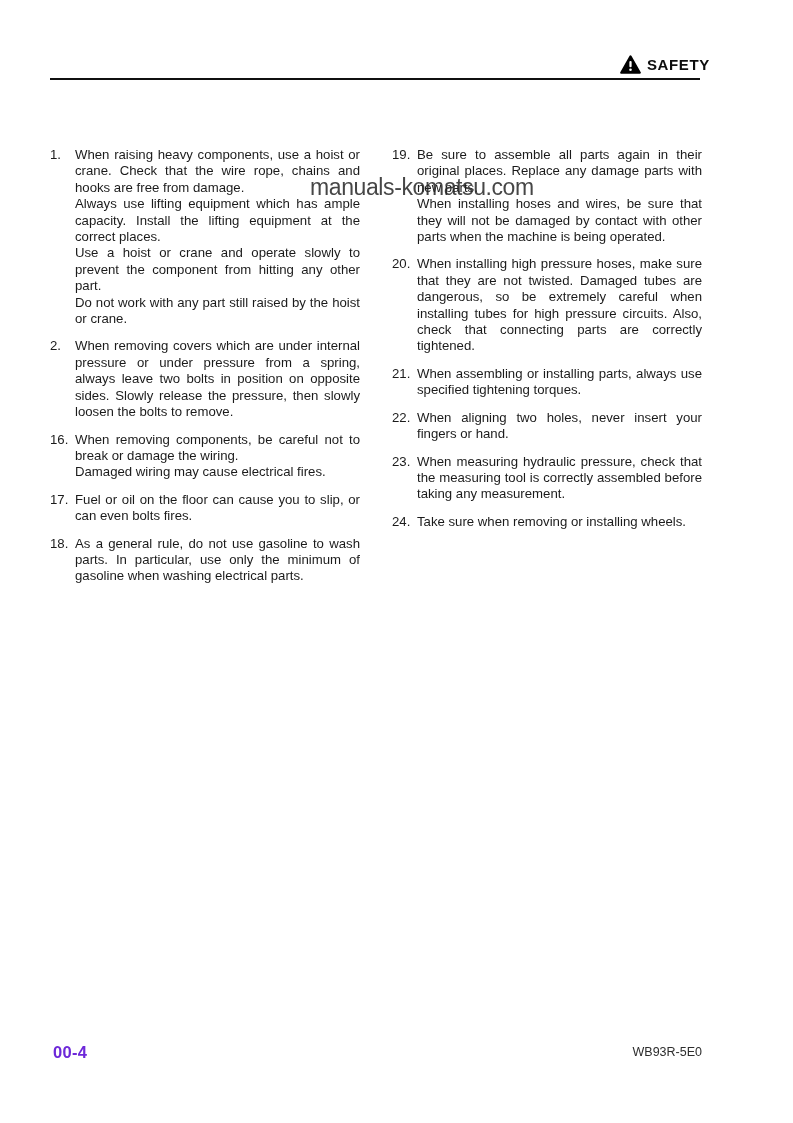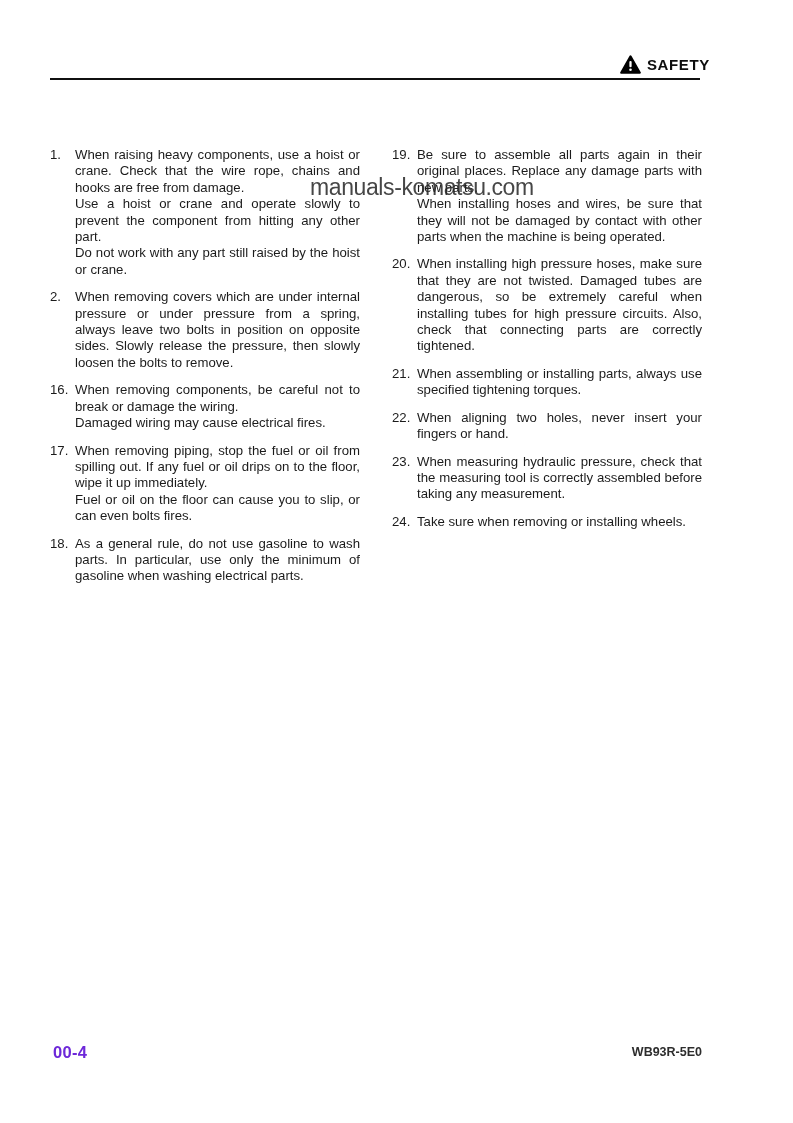--- a/index.html
+++ b/index.html
@@ -94,21 +94,20 @@
     font-weight: 600;
     letter-spacing: 0.3px;
     color: #6d28d9;
   }
   .footer-doccode {
     position: absolute;
     right: 91px;
     top: 1045px;
     font-size: 12.5px;
     color: #2d2d2d;
-    font-weight: bold;
   }
 </style>
 </head>
 <body>
 
 <div class="page">
 
   <div class="header-group">
     <span class="tri-icon">
       <svg viewBox="0 0 24 22" width="21" height="19">
@@ -120,41 +119,41 @@
     <span class="header-title">SAFETY</span>
   </div>
   <div class="header-rule"></div>
 
   <main class="content">
     <section class="col">
         <div class="item">
           <span class="num">1.</span>
           <div class="paras">
             <p>When raising heavy components, use a hoist or crane. Check that the wire rope, chains and hooks are free from damage.</p>
+            <p>Always use lifting equipment which has ample capacity. Install the lifting equipment at the correct places.</p>
             <p>Use a hoist or crane and operate slowly to prevent the component from hitting any other part.</p>
             <p>Do not work with any part still raised by the hoist or crane.</p>
           </div>
         </div>
         <div class="item">
           <span class="num">2.</span>
           <div class="paras">
             <p>When removing covers which are under internal pressure or under pressure from a spring, always leave two bolts in position on opposite sides. Slowly release the pressure, then slowly loosen the bolts to remove.</p>
           </div>
         </div>
         <div class="item">
           <span class="num">16.</span>
           <div class="paras">
             <p>When removing components, be careful not to break or damage the wiring.</p>
             <p>Damaged wiring may cause electrical fires.</p>
           </div>
         </div>
         <div class="item">
           <span class="num">17.</span>
           <div class="paras">
-            <p>When removing piping, stop the fuel or oil from spilling out. If any fuel or oil drips on to the floor, wipe it up immediately.</p>
             <p>Fuel or oil on the floor can cause you to slip, or can even bolts fires.</p>
           </div>
         </div>
         <div class="item">
           <span class="num">18.</span>
           <div class="paras">
             <p>As a general rule, do not use gasoline to wash parts. In particular, use only the minimum of gasoline when washing electrical parts.</p>
           </div>
         </div>
       </section>

